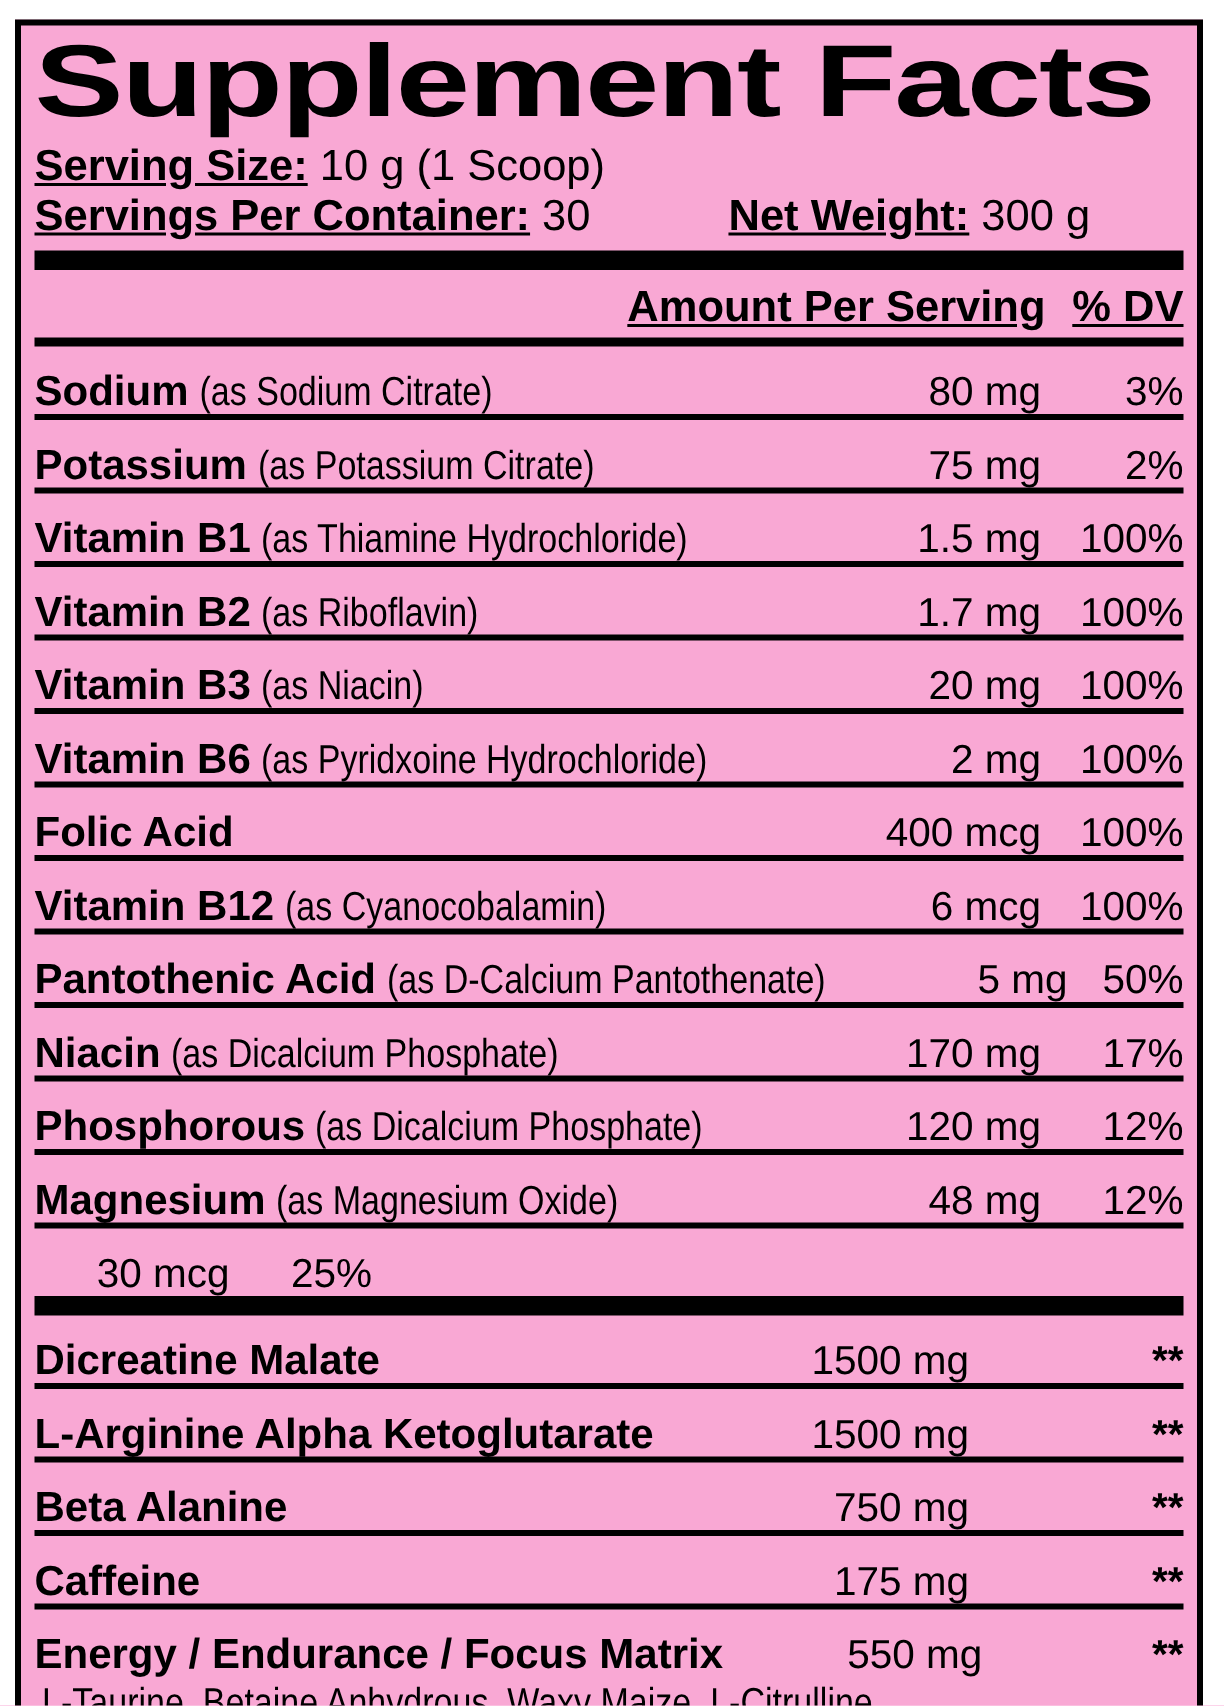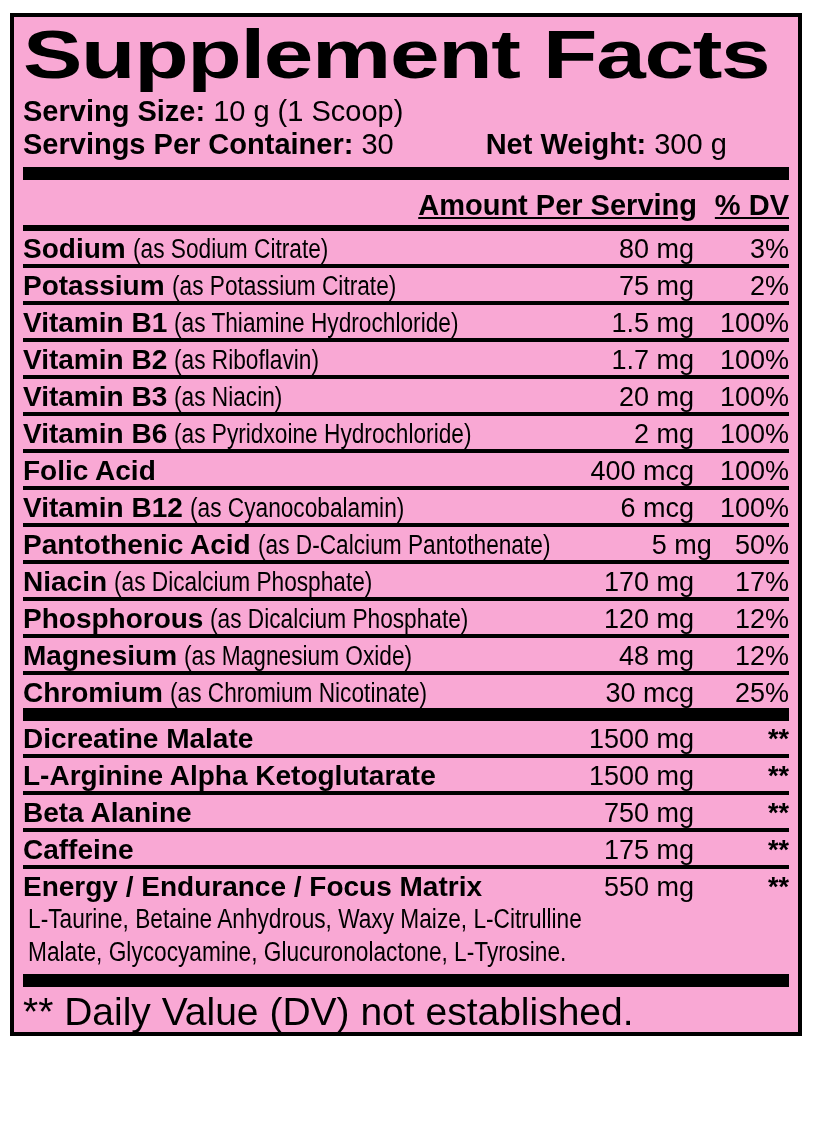--- a/index.html
+++ b/index.html
@@ -8,38 +8,38 @@
     font-family:"Liberation Sans","DejaVu Sans",sans-serif;position:relative;
   }
   .label{
     position:absolute;left:10px;top:13px;width:792px;box-sizing:border-box;
     border:4px solid #000;background:#f9a8d4;padding:2px 9px 0 9px;
   }
   .title{margin:0 0 6px 0;font-size:68px;line-height:70px;font-weight:bold;white-space:nowrap;}
   .title .stretch{display:inline-block;transform:scaleX(1.31);transform-origin:0 50%;letter-spacing:-1px;}
   .line{font-size:29px;line-height:33px;white-space:nowrap;}
   .flexline{display:flex;}
-  .lbl{font-weight:bold;margin-right:8px;}
+  .lbl{font-weight:bold;margin-right:8px;text-decoration:underline;}
   .nw{margin-left:92px;}
   .bar{height:13px;background:#000;}
   .bar-top{margin-top:6px;}
   .hdr{display:flex;justify-content:flex-end;align-items:baseline;font-size:29px;font-weight:bold;padding:9px 0 4px 0;line-height:32px;text-decoration:underline;}
   .hdr .dv-h{width:92px;text-align:right;}
   .rule6{height:6px;background:#000;}
   .row{display:flex;align-items:baseline;padding:3px 0 0 0;font-size:27px;line-height:30px;border-bottom:4px solid #000;}
   #nutrients .row:last-child{border-bottom:none;}
   .name{flex:1;white-space:nowrap;overflow:visible;}
   .bn{font-weight:bold;font-size:28px;margin-right:7px;}
   .narrow{display:inline-block;transform:scaleX(0.84);transform-origin:0 72%;}
-  .amt{width:130px;text-align:right;white-space:nowrap;}
+  .amt{width:130px;text-align:right;white-space:nowrap;margin-top:12px;}
   .dvc{width:95px;text-align:right;white-space:nowrap;}
   .dvstar{font-weight:bold;}
   .brow{border-bottom:4px solid #000;}
   .brow:last-child{border-bottom:none;}
-  .brow .row{border-bottom:none;}
+  .brow .row{border-bottom:none;gap:48px;}
   .sub{padding:0;}
   .subt{display:inline-block;padding:1px 0 5px 6px;width:730px;font-size:27px;line-height:33px;}
   .foot{font-size:39px;line-height:33px;padding:8px 0 4px 0;}
   .other{margin:10px 12px 0 23px;font-size:30px;line-height:35px;}
 </style>
 </head>
 <body>
 
 <div class="label">
   <h1 class="title"><span class="stretch">Supplement Facts</span></h1>
@@ -132,21 +132,20 @@
     <span class="dvc">12%</span>
   </div>
 
   <div class="row">
     <span class="name"><span class="bn">Magnesium</span><span class="narrow">(as Magnesium Oxide)</span></span>
     <span class="amt">48 mg</span>
     <span class="dvc">12%</span>
   </div>
 
   <div class="row">
-    <span class="name"><span class="bn">Chromium</span><span class="narrow">(as Chromium Nicotinate)</span></span>
     <span class="amt">30 mcg</span>
     <span class="dvc">25%</span>
   </div>
 </div>
 
   <div class="bar"></div>
 
   <div id="blend">
   <div class="brow">
     <div class="row">

